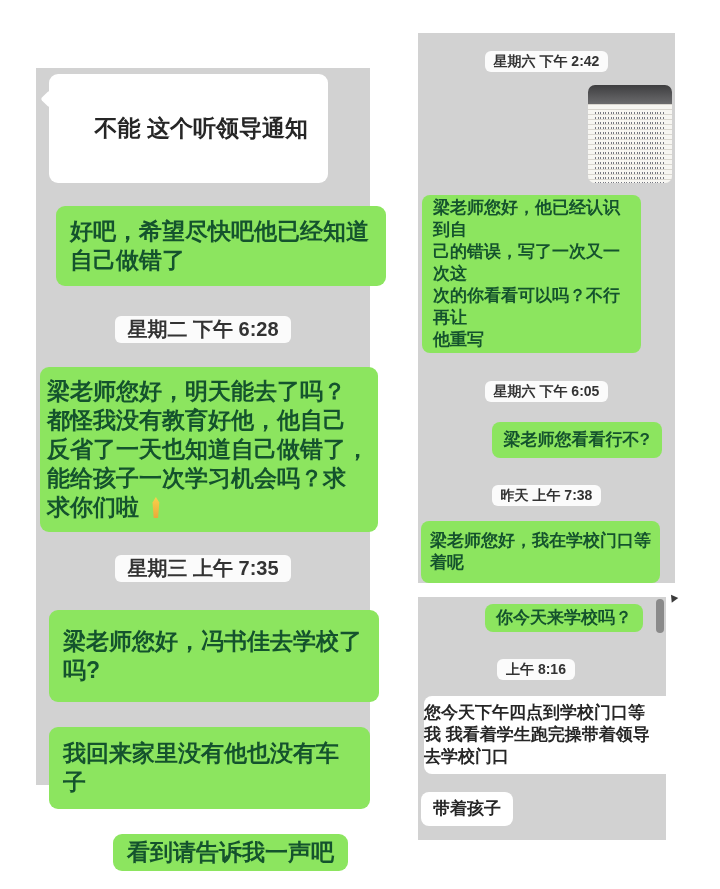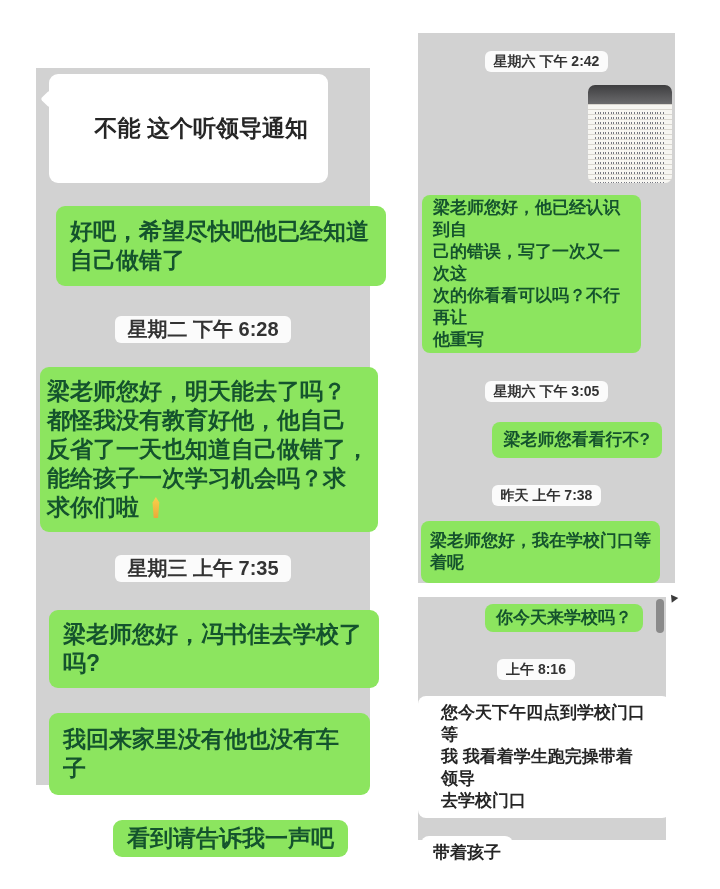--- a/index.html
+++ b/index.html
@@ -21,21 +21,21 @@
   .lb{font-size:23px;line-height:29px;border-radius:9px;}
   .bubble.green{background:#8ce55f;color:#14532d;}
   .bubble.white{background:#ffffff;}
 
   #l-b1{margin:6px 0 0 13px;padding:11px 20px;}
   #l-b1 .tail{position:absolute;left:-6px;top:19px;width:12px;height:12px;background:#ffffff;transform:rotate(45deg);border-radius:2px;}
   #l-g1{margin:23px 0 0 20px;width:330px;padding:11px 14px;}
   #l-ts1{margin-top:30px;align-self:center;}
   #l-g2{margin:24px 0 0 4px;width:338px;padding:10px 7px;}
   #l-ts2{margin-top:23px;align-self:center;}
-  #l-g3{margin:28px 0 0 13px;width:330px;padding:10px 14px;}
+  #l-g3{margin:28px 0 0 13px;width:330px;padding:17px 14px;}
   #l-g4{margin:25px 0 0 13px;padding:12px 14px;}
   #l-g5{margin:25px 22px 0 0;align-self:flex-end;padding:4px 14px;}
 
   .timestamp{
     background:#fbfbfb;color:#333333;font-weight:700;border-radius:6px;
     white-space:nowrap;
   }
   .ts-left{font-size:20px;line-height:19px;padding:4px 12px;}
   .ts-right{font-size:14px;line-height:15px;padding:3px 9px;font-weight:600;}
 
@@ -54,21 +54,21 @@
   }
   .photo-bottom{height:30px;background:linear-gradient(100deg,#8a8886,#55514e 45%,#75716e);}
   #rt-g1{margin:12px 0 0 4px;width:219px;padding:2px 11px;}
   #rt-ts2{margin-top:28px;align-self:center;}
   #rt-g2{margin:20px 13px 0 0;align-self:flex-end;padding:7px 12px;}
   #rt-ts3{margin-top:27px;align-self:center;}
   #rt-g3{margin:15px 0 0 3px;width:239px;padding:9px 9px;}
 
   #rbm-g1{margin:7px 23px 0 0;align-self:flex-end;padding:3px 11px;}
   #rbm-ts1{margin-top:27px;align-self:center;margin-right:12px;}
-  #rbm-w1{margin:16px 0 0 0;width:252px;padding:6px 23px;}
+  #rbm-w1{margin:16px 0 0 6px;width:252px;padding:6px 0;}
   #rbm-w2{margin:18px 0 0 3px;padding:6px 12px;}
 
   #scrollbar-thumb{position:absolute;right:2px;top:2px;width:8px;height:34px;background:#8a8a8a;border-radius:4px;}
   #cursor-mark{position:absolute;left:669px;top:594px;width:0;height:0;
     border-left:4px solid transparent;border-right:4px solid transparent;border-bottom:7px solid #3a3a3a;
     transform:rotate(-35deg);}
 
   .emoji-hands{display:inline-block;width:17px;height:21px;vertical-align:-3px;margin-left:2px;
     background:linear-gradient(#f9d24b,#eba93a);
     clip-path:polygon(50% 0,70% 26%,63% 100%,37% 100%,30% 26%);
@@ -102,21 +102,21 @@
     <div class="photo-top"></div>
     <div class="photo-paper">
       <div class="photo-handwriting"></div>
     </div>
     <div class="photo-bottom"></div>
   </div>
   <div class="bubble green rb" id="rt-g1"><span>梁老师您好，他已经认识到自
 己的错误，写了一次又一次这
 次的你看看可以吗？不行再让
 他重写</span></div>
-  <div class="timestamp ts-right" id="rt-ts2">星期六 下午 3:05</div>
+  <div class="timestamp ts-right" id="rt-ts2">星期六 下午 6:05</div>
   <div class="bubble green rb" id="rt-g2"><span>梁老师您看看行不?</span></div>
   <div class="timestamp ts-right" id="rt-ts3">昨天 上午 7:38</div>
   <div class="bubble green rb" id="rt-g3"><span>梁老师您好，我在学校门口等
 着呢</span></div>
 </div>
 
 <div class="panel" id="right-bottom-panel">
   <div class="bubble green rb" id="rbm-g1"><span>你今天来学校吗？</span></div>
   <div class="timestamp ts-right" id="rbm-ts1">上午 8:16</div>
   <div class="bubble white rb" id="rbm-w1"><span>您今天下午四点到学校门口等

